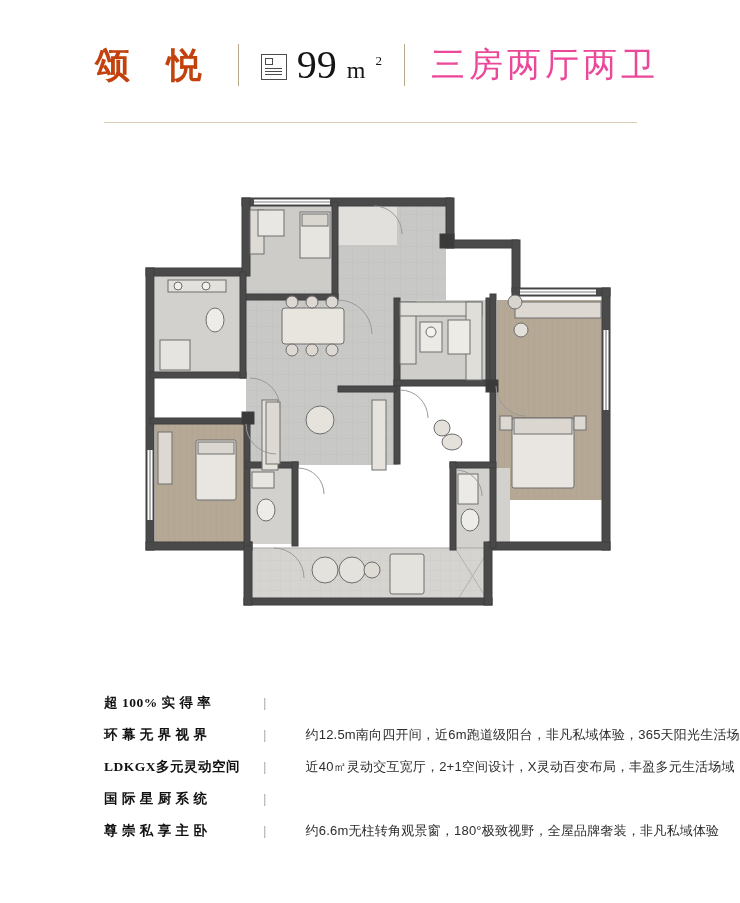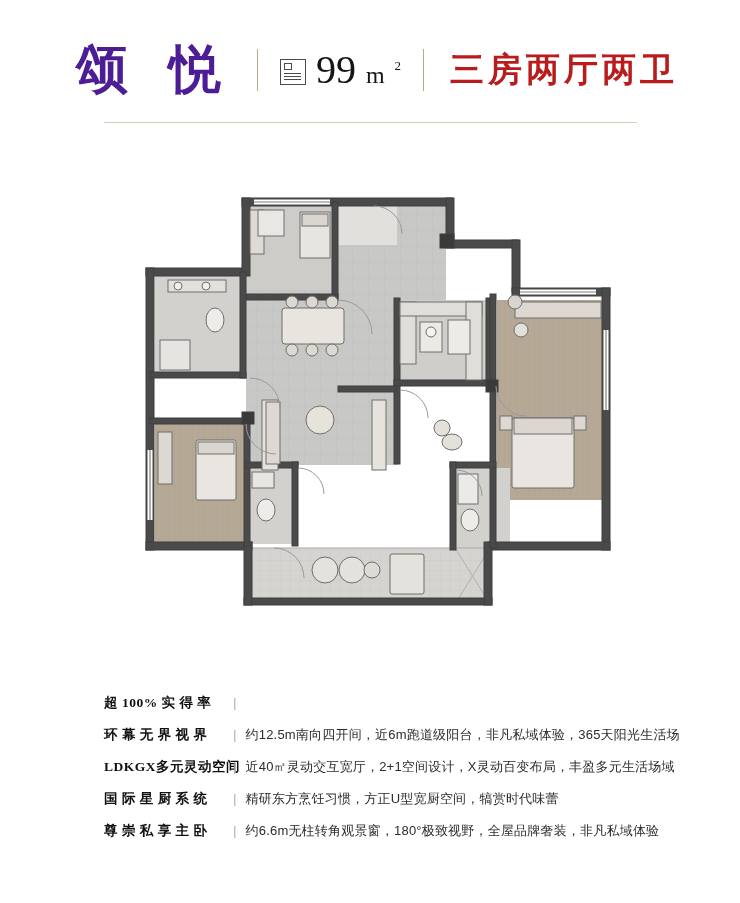--- a/index.html
+++ b/index.html
@@ -29,25 +29,25 @@
     left: 0;
     top: 44px;
     width: 740px;
     display: flex;
     align-items: center;
     justify-content: center;
     gap: 22px;
   }
   .title-main {
     font-family: "Liberation Serif", serif;
-    font-size: 52px;
+    font-size: 35px;
     font-weight: 700;
     letter-spacing: 14px;
     padding-left: 14px;
-    color: #4c1d95;
+    color: #c2410c;
     line-height: 1;
   }
   .divider-v {
     width: 1px;
     height: 42px;
     background: #b9a98c;
   }
   .area-group {
     display: flex;
     align-items: flex-end;
@@ -99,24 +99,24 @@
   .area-sup {
     font-family: "Liberation Serif", serif;
     font-size: 13px;
     line-height: 1;
     margin-bottom: 18px;
     color: #151515;
   }
   .title-sub {
     font-family: "Liberation Serif", serif;
     font-size: 34px;
-    font-weight: 700;
+    font-weight: 400;
     letter-spacing: 4px;
     padding-left: 4px;
-    color: #b91c1c;
+    color: #ec4899;
     line-height: 1;
   }
   .header-rule {
     position: absolute;
     left: 104px;
     top: 122px;
     width: 533px;
     height: 1px;
     background: #d9cdb6;
   }
@@ -136,20 +136,21 @@
     position: absolute;
     left: 104px;
     top: 694px;
     width: 560px;
   }
   .feature-row {
     display: flex;
     align-items: baseline;
     margin-bottom: 14px;
     font-size: 13.5px;
+    gap: 30px;
   }
   .feature-label {
     font-family: "Liberation Serif", serif;
     font-weight: 700;
     color: #111111;
     white-space: nowrap;
     min-width: 120px;
     letter-spacing: 0.5px;
   }
   .feature-sep {
@@ -399,20 +400,19 @@
     <span class="feature-text">约12.5m南向四开间，近6m跑道级阳台，非凡私域体验，365天阳光生活场</span>
   </div>
   <div class="feature-row">
     <span class="feature-label">LDKGX多元灵动空间</span>
     <span class="feature-sep">|</span>
     <span class="feature-text">近40㎡灵动交互宽厅，2+1空间设计，X灵动百变布局，丰盈多元生活场域</span>
   </div>
   <div class="feature-row">
     <span class="feature-label">国 际 星 厨 系 统</span>
     <span class="feature-sep">|</span>
-    <span class="feature-text">精研东方烹饪习惯，方正U型宽厨空间，犒赏时代味蕾</span>
   </div>
   <div class="feature-row">
     <span class="feature-label">尊 崇 私 享 主 卧</span>
     <span class="feature-sep">|</span>
     <span class="feature-text">约6.6m无柱转角观景窗，180°极致视野，全屋品牌奢装，非凡私域体验</span>
   </div>
 </div>
 
 </body></html>

